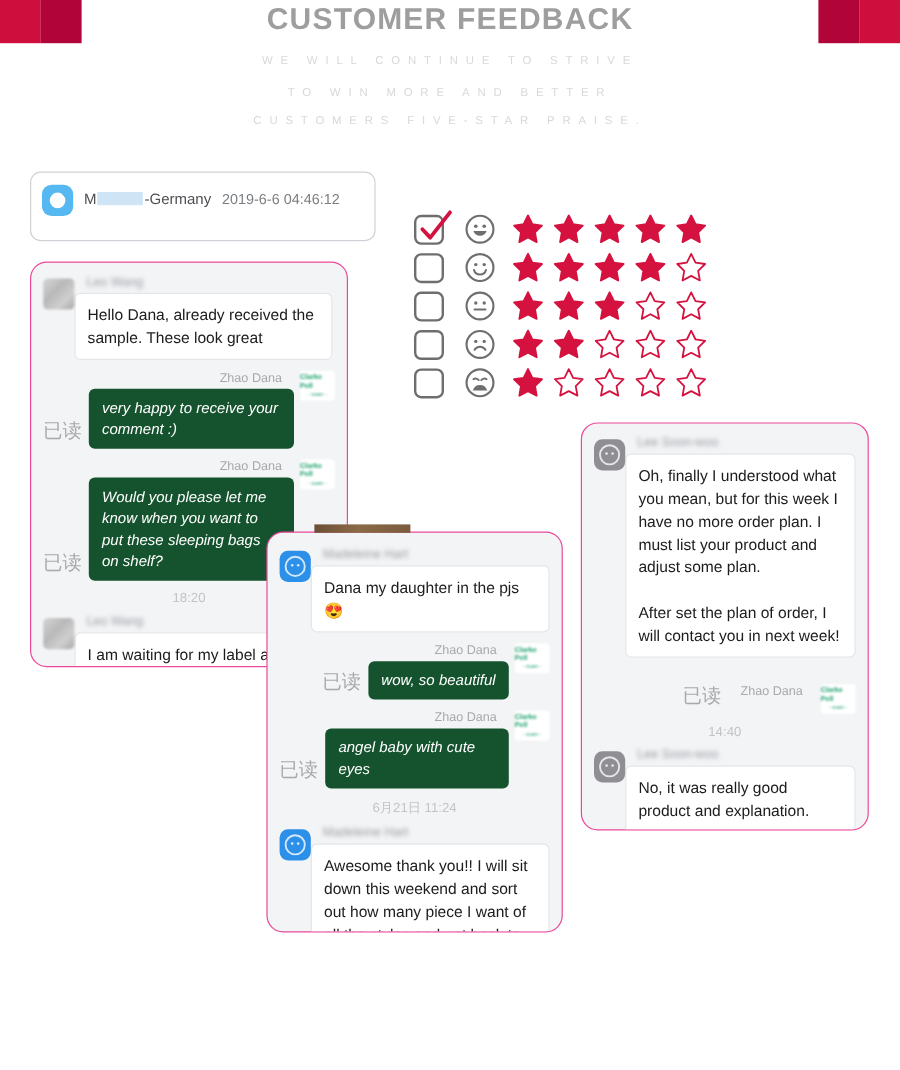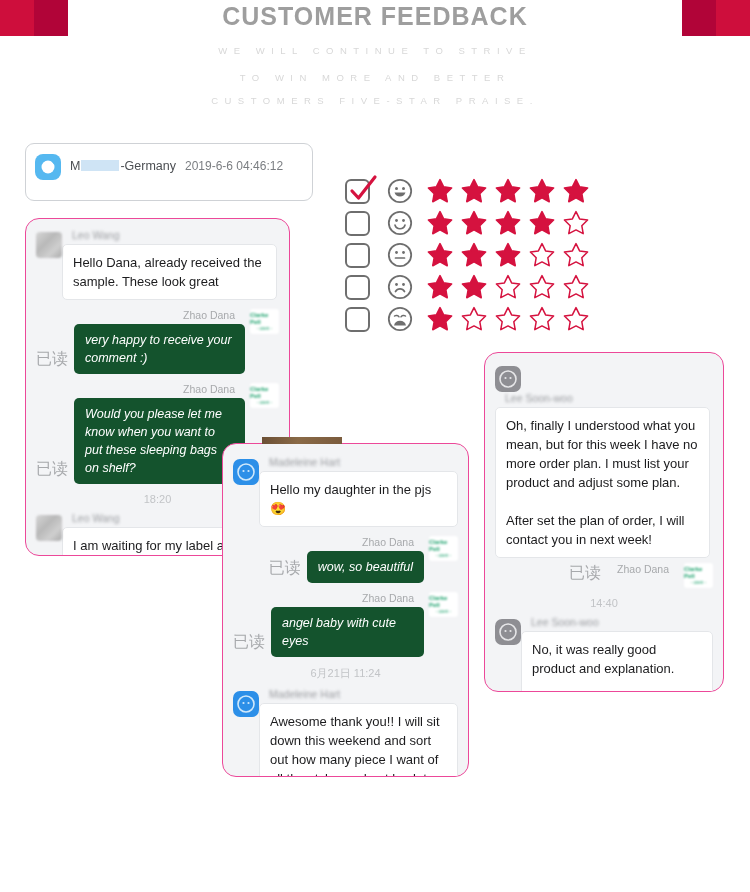--- a/index.html
+++ b/index.html
@@ -334,21 +334,21 @@
 <div class="wood-strip"></div>
 <div class="chat-panel" id="panel-mid">
     <div class="msg-row" style="margin-bottom: 9px;">
       <div class="avatar blue"><svg width="26" height="26" viewBox="0 0 26 26">
           <circle cx="13" cy="13" r="8" fill="none" stroke="#cfe8fb" stroke-width="1.6"></circle>
           <circle cx="10.5" cy="12" r="1.1" fill="#cfe8fb"></circle>
           <circle cx="15.5" cy="12" r="1.1" fill="#cfe8fb"></circle>
         </svg></div>
       <div class="msg-col">
         <div class="sender blurred">Madeleine Hart</div>
-        <div class="bubble-in" style="white-space: pre-wrap;">Hello my daughter in the pjs 😍</div>
+        <div class="bubble-in" style="white-space: pre-wrap;">Dana my daughter in the pjs 😍</div>
       </div>
     </div>
     <div class="msg-row out" style="margin-bottom: 9px;">
       <div class="read-mark">已读</div>
       <div class="msg-col out">
         <div class="sender">Zhao Dana</div>
         <div class="bubble-out">wow, so beautiful</div>
       </div>
       <div class="watermark">
         <div class="w1">Clarke Pell</div>
@@ -373,21 +373,21 @@
           <circle cx="10.5" cy="12" r="1.1" fill="#cfe8fb"></circle>
           <circle cx="15.5" cy="12" r="1.1" fill="#cfe8fb"></circle>
         </svg></div>
       <div class="msg-col">
         <div class="sender blurred">Madeleine Hart</div>
         <div class="bubble-in" style="white-space: pre-wrap;">Awesome thank you!! I will sit down this weekend and sort out how many piece I want of all the styles and get back to you Monday is that ok? I can</div>
       </div>
     </div>
   </div>
 <div class="chat-panel" id="panel-right">
-    <div class="msg-row" style="margin-bottom: 5px; flex-direction: column;">
+    <div class="msg-row" style="margin-bottom: 22px;">
       <div class="avatar gray"><svg width="26" height="26" viewBox="0 0 26 26">
           <circle cx="13" cy="13" r="8" fill="none" stroke="#e6e6e8" stroke-width="1.6"></circle>
           <circle cx="10.5" cy="12" r="1.1" fill="#e6e6e8"></circle>
           <circle cx="15.5" cy="12" r="1.1" fill="#e6e6e8"></circle>
         </svg></div>
       <div class="msg-col">
         <div class="sender blurred">Lee Soon-woo</div>
         <div class="bubble-in" style="white-space: pre-wrap;">Oh, finally I understood what you mean, but for this week I have no more order plan. I must list your product and adjust some plan.
 
 After set the plan of order, I will contact you in next week!</div>

